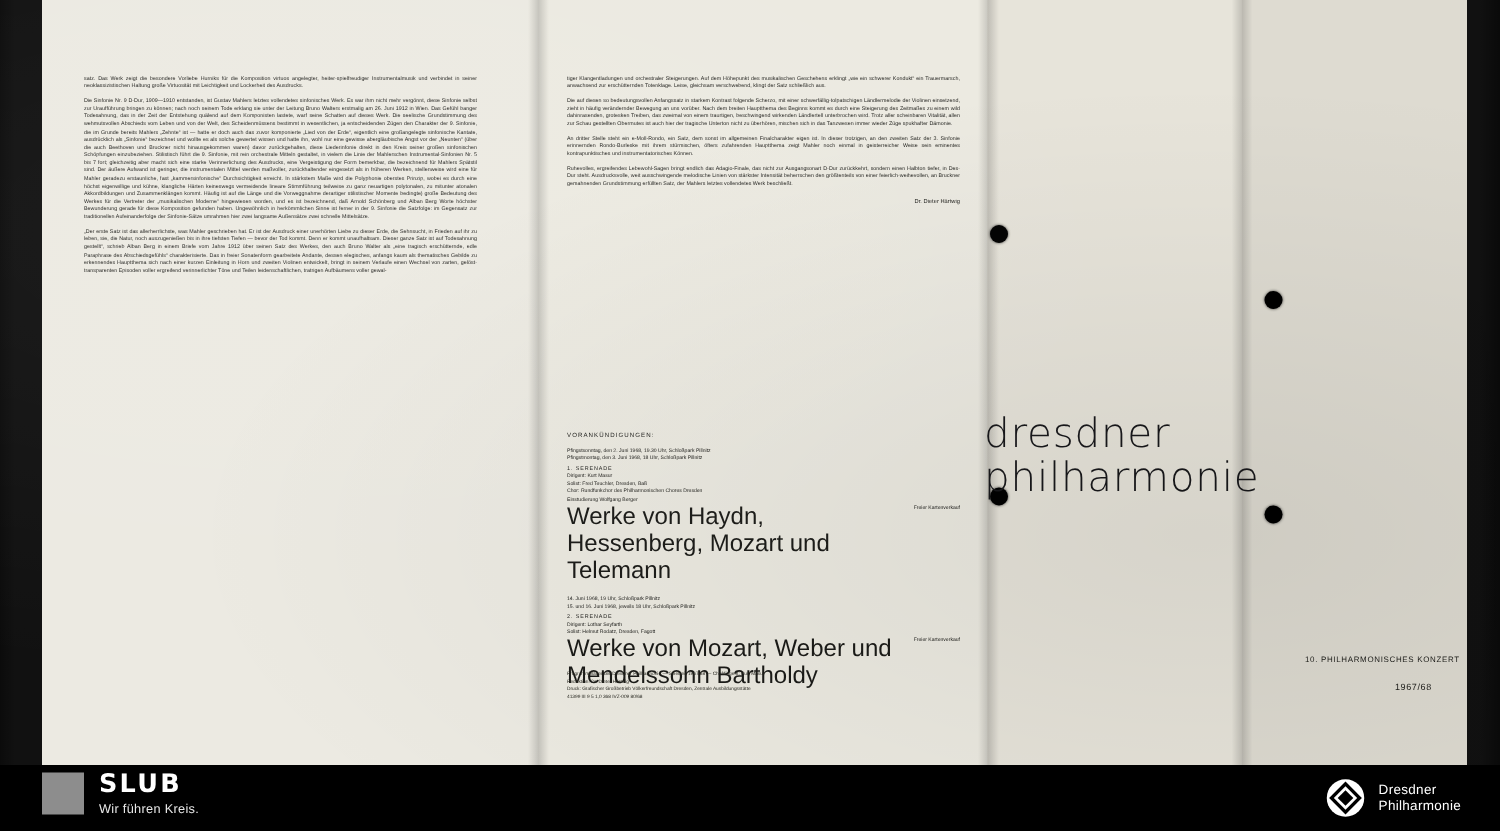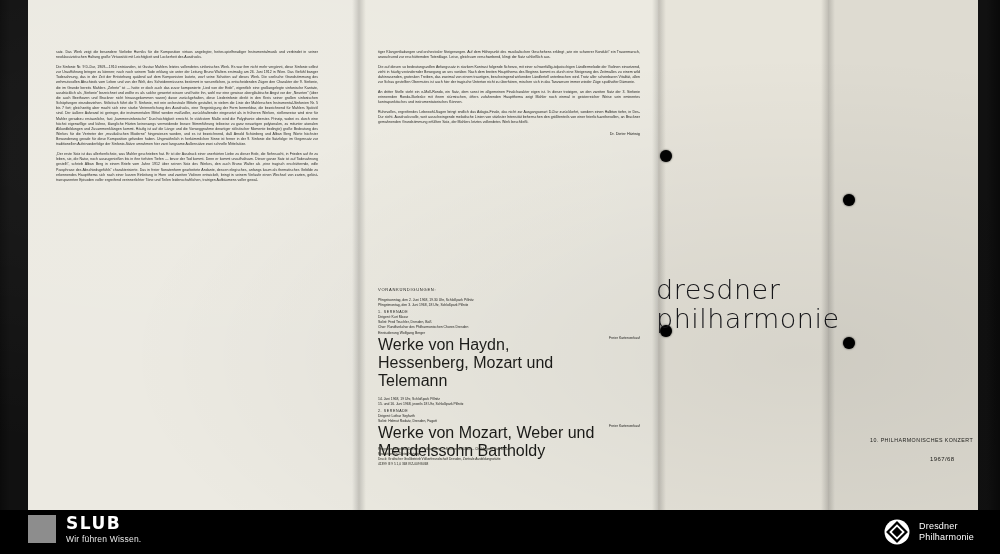--- a/index.html
+++ b/index.html
@@ -341,21 +341,21 @@
     <div id="season">1967/68</div>
 
     <div id="grain"></div>
   </div>
 
   <div id="footer">
     <div id="slub">
       <div id="slub-mark"></div>
       <div id="slub-text">
         <div class="name">SLUB</div>
-        <div class="claim">Wir führen Wissen.</div>
+        <div class="claim">Wir führen Kreis.</div>
       </div>
     </div>
 
     <div id="dp-footer">
       <svg id="dp-mark" viewBox="0 0 100 100">
         <circle cx="50" cy="50" r="48" fill="#ffffff"></circle>
         <polygon points="50,8 92,50 50,92 8,50" fill="#000000"></polygon>
         <polygon points="50,20 80,50 50,80 20,50" fill="#ffffff"></polygon>
         <polygon points="50,30 70,50 50,70 30,50" fill="#000000"></polygon>
       </svg>

